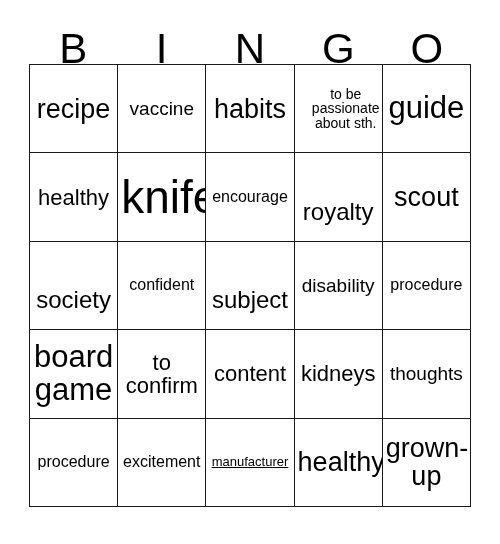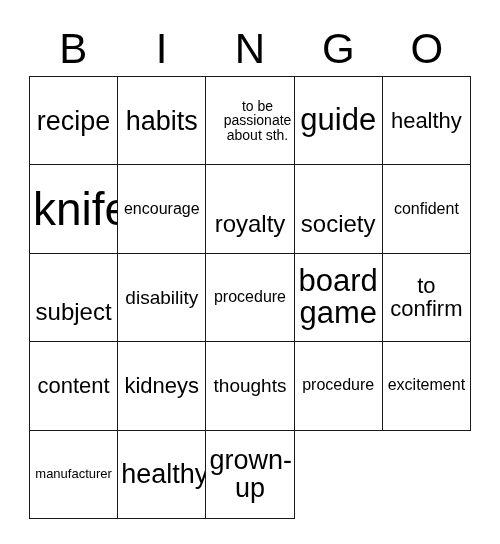--- a/index.html
+++ b/index.html
@@ -43,21 +43,21 @@
     font-weight: normal;
     letter-spacing: 0;
     color: #000000;
     padding-bottom: 2px;
   }
 
   
   #grid {
     position: absolute;
     left: 29px;
-    top: 76px;
+    top: 64px;
     width: 442px;
     height: 443px;
     box-sizing: border-box;
     border-top: 1.5px solid #1a1a1a;
     border-left: 1.5px solid #1a1a1a;
     display: grid;
     grid-template-columns: repeat(5, 1fr);
     grid-template-rows: repeat(5, 1fr);
     background: #ffffff;
   }
@@ -85,41 +85,44 @@
 
   
   .fs-xxl  { font-size: 46px; }
   .fs-xl   { font-size: 31px; }
   .fs-lg   { font-size: 27px; }
   .fs-mdl  { font-size: 24px; margin-top: 29px; }
   .fs-md   { font-size: 22px; }
   .fs-sm   { font-size: 19px; }
   .fs-xs   { font-size: 16px; }
   .fs-xxs  { font-size: 14px; margin-left: 15px; }
-  .fs-tiny { font-size: 13px; }
+  .fs-tiny { font-size: 13px; text-decoration: underline; }
 </style>
 </head>
 <body>
 
 <div id="bingo-card">
 
   <div id="header-row">
     <div class="header-letter">B</div>
     <div class="header-letter">I</div>
     <div class="header-letter">N</div>
     <div class="header-letter">G</div>
     <div class="header-letter">O</div>
   </div>
 
   <div id="grid">
 
     <div class="cell">
         <span class="cell-text fs-lg">recipe</span>
       </div>
     <div class="cell">
+        <span class="cell-text fs-sm">vaccine</span>
+      </div>
+    <div class="cell">
         <span class="cell-text fs-lg">habits</span>
       </div>
     <div class="cell">
         <span class="cell-text fs-xxs">to be
 passionate
 about sth.</span>
       </div>
     <div class="cell">
         <span class="cell-text fs-xl">guide</span>
       </div>
@@ -129,20 +132,23 @@
       </div>
     <div class="cell">
         <span class="cell-text fs-xxl">knife</span>
       </div>
     <div class="cell">
         <span class="cell-text fs-xs">encourage</span>
       </div>
     <div class="cell">
         <span class="cell-text fs-mdl">royalty</span>
       </div>
+    <div class="cell">
+        <span class="cell-text fs-lg">scout</span>
+      </div>
 
     <div class="cell">
         <span class="cell-text fs-mdl">society</span>
       </div>
     <div class="cell">
         <span class="cell-text fs-xs">confident</span>
       </div>
     <div class="cell">
         <span class="cell-text fs-mdl">subject</span>
       </div>

